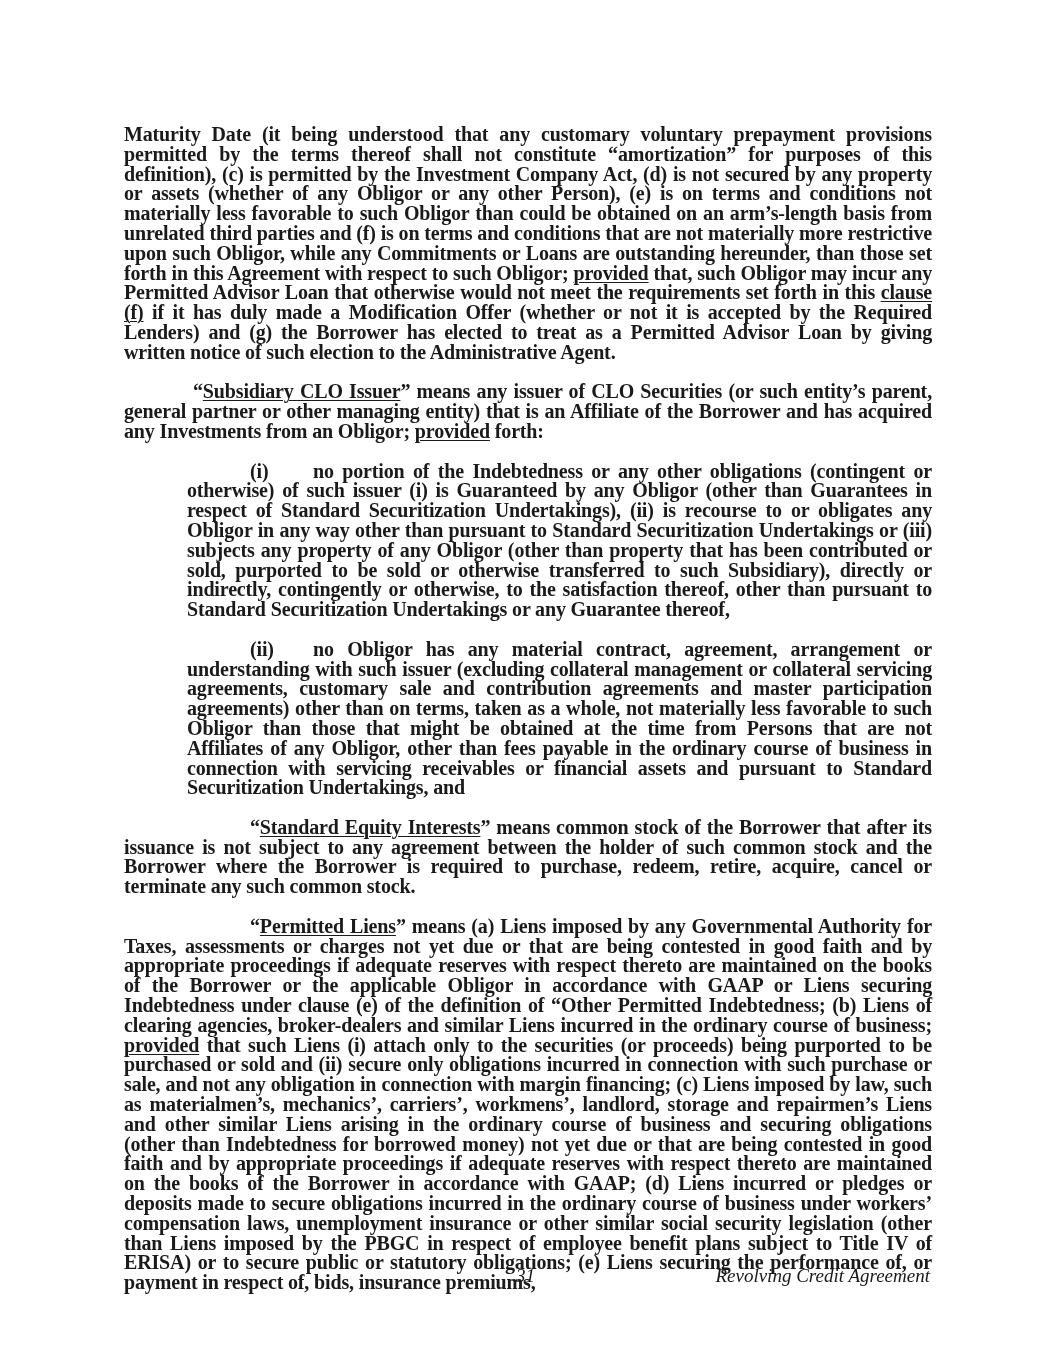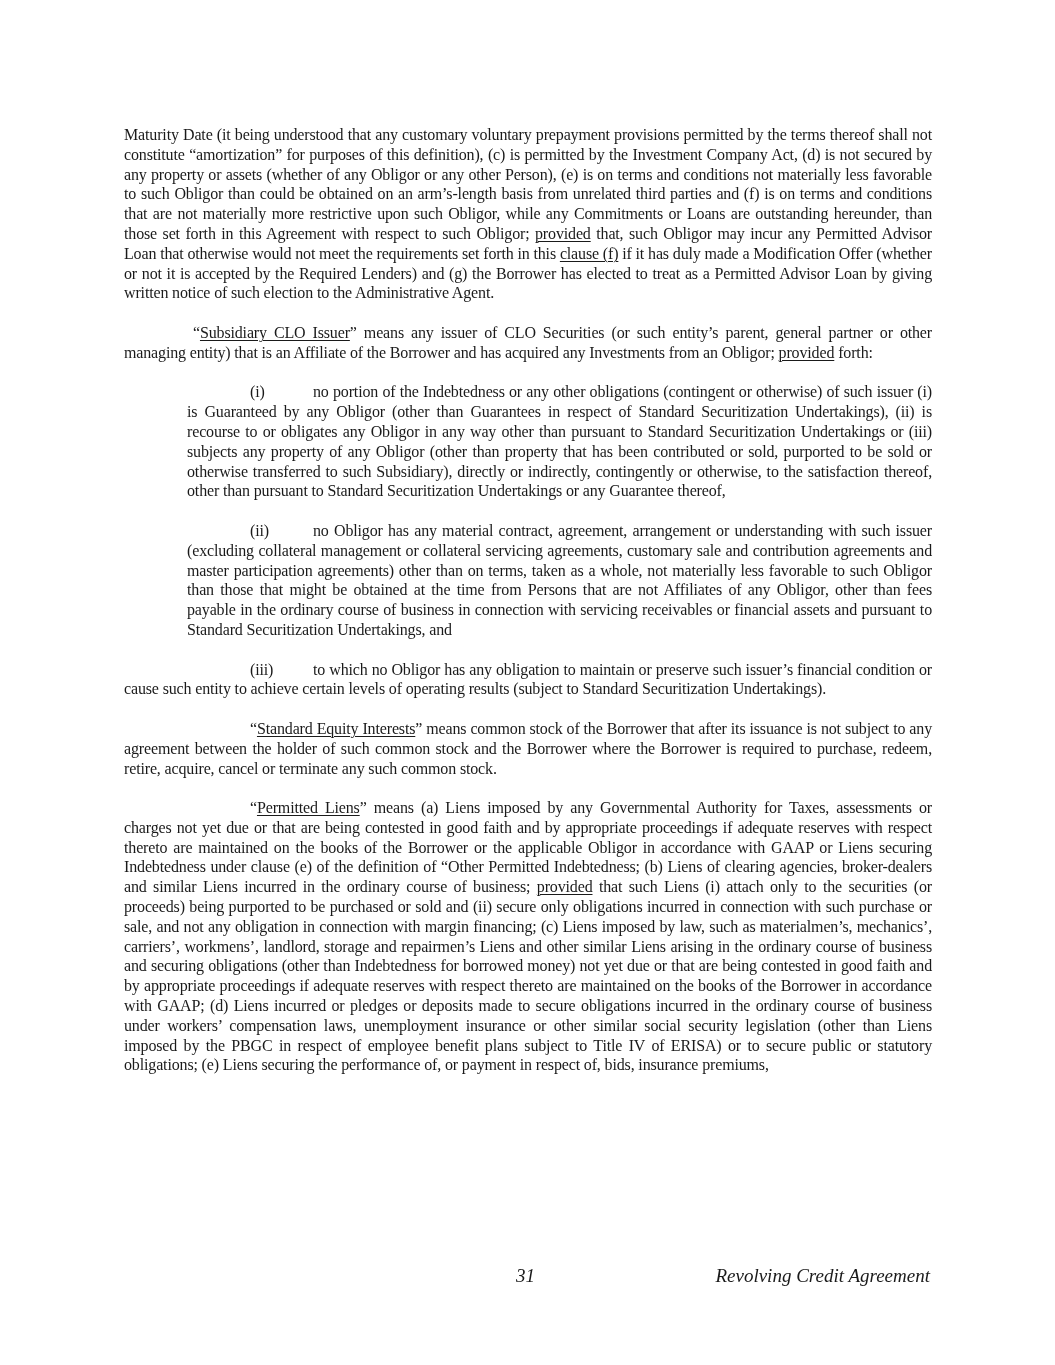--- a/index.html
+++ b/index.html
@@ -13,23 +13,24 @@
       position: relative;
       overflow: hidden;
       font-family: "Liberation Serif", "DejaVu Serif", serif;
       color: #1a1a1a;
     }
     .page {
       position: absolute;
       left: 124px;
       top: 125px;
       width: 808px;
-      font-size: 16px;
+      font-size: 20px;
       line-height: 19.8px;
       letter-spacing: -0.15px;
+      font-weight: bold;
     }
     .para {
       margin: 0 0 19.8px 0;
       text-align: justify;
     }
     .indent-def {
       text-indent: 69px;
     }
     .sub {
       margin: 0 0 19.8px 63px;
@@ -76,21 +77,20 @@
 <div class="page">
 
   <p class="para"><span>Maturity Date (it being understood that any customary voluntary prepayment provisions permitted by the terms thereof shall not constitute “amortization” for purposes of this definition), (c) is permitted by the Investment Company Act, (d) is not secured by any property or assets (whether of any Obligor or any other Person), (e) is on terms and conditions not materially less favorable to such Obligor than could be obtained on an arm’s-length basis from unrelated third parties and (f) is on terms and conditions that are not materially more restrictive upon such Obligor, while any Commitments or Loans are outstanding hereunder, than those set forth in this Agreement with respect to such Obligor; </span><u>provided</u><span> that, such Obligor may incur any Permitted Advisor Loan that otherwise would not meet the requirements set forth in this </span><u>clause (f)</u><span> if it has duly made a Modification Offer (whether or not it is accepted by the Required Lenders) and (g) the Borrower has elected to treat as a Permitted Advisor Loan by giving written notice of such election to the Administrative Agent.</span></p>
 
   <p class="para indent-def"><span>“</span><u>Subsidiary CLO Issuer</u><span>” means any issuer of CLO Securities (or such entity’s parent, general partner or other managing entity) that is an Affiliate of the Borrower and has acquired any Investments from an Obligor; </span><u>provided</u><span> forth:</span></p>
 
   <p class="sub"><span class="marker">(i)</span><span>no portion of the Indebtedness or any other obligations (contingent or otherwise) of such issuer (i) is Guaranteed by any Obligor (other than Guarantees in respect of Standard Securitization Undertakings), (ii) is recourse to or obligates any Obligor in any way other than pursuant to Standard Securitization Undertakings or (iii) subjects any property of any Obligor (other than property that has been contributed or sold, purported to be sold or otherwise transferred to such Subsidiary), directly or indirectly, contingently or otherwise, to the satisfaction thereof, other than pursuant to Standard Securitization Undertakings or any Guarantee thereof,</span></p>
 
   <p class="sub"><span class="marker">(ii)</span><span>no Obligor has any material contract, agreement, arrangement or understanding with such issuer (excluding collateral management or collateral servicing agreements, customary sale and contribution agreements and master participation agreements) other than on terms, taken as a whole, not materially less favorable to such Obligor than those that might be obtained at the time from Persons that are not Affiliates of any Obligor, other than fees payable in the ordinary course of business in connection with servicing receivables or financial assets and pursuant to Standard Securitization Undertakings, and</span></p>
 
-  <p class="sub-last"><span class="marker">(iii)</span><span>to which no Obligor has any obligation to maintain or preserve such issuer’s financial condition or cause such entity to achieve certain levels of operating results (subject to Standard Securitization Undertakings).</span></p>
 
 
   <p class="para" style="text-indent:126px"><span>“</span><u>Standard Equity Interests</u><span>” means common stock of the Borrower that after its issuance is not subject to any agreement between the holder of such common stock and the Borrower where the Borrower is required to purchase, redeem, retire, acquire, cancel or terminate any such common stock.</span></p>
 
   <p class="para" style="text-indent:126px"><span>“</span><u>Permitted Liens</u><span>” means (a) Liens imposed by any Governmental Authority for Taxes, assessments or charges not yet due or that are being contested in good faith and by appropriate proceedings if adequate reserves with respect thereto are maintained on the books of the Borrower or the applicable Obligor in accordance with GAAP or Liens securing Indebtedness under clause (e) of the definition of “Other Permitted Indebtedness; (b) Liens of clearing agencies, broker-dealers and similar Liens incurred in the ordinary course of business; </span><u>provided</u><span> that such Liens (i) attach only to the securities (or proceeds) being purported to be purchased or sold and (ii) secure only obligations incurred in connection with such purchase or sale, and not any obligation in connection with margin financing; (c) Liens imposed by law, such as materialmen’s, mechanics’, carriers’, workmens’, landlord, storage and repairmen’s Liens and other similar Liens arising in the ordinary course of business and securing obligations (other than Indebtedness for borrowed money) not yet due or that are being contested in good faith and by appropriate proceedings if adequate reserves with respect thereto are maintained on the books of the Borrower in accordance with GAAP; (d) Liens incurred or pledges or deposits made to secure obligations incurred in the ordinary course of business under workers’ compensation laws, unemployment insurance or other similar social security legislation (other than Liens imposed by the PBGC in respect of employee benefit plans subject to Title IV of ERISA) or to secure public or statutory obligations; (e) Liens securing the performance of, or payment in respect of, bids, insurance premiums,</span></p>
 
 </div>
 
 <div class="footer">
   <span class="page-number">31</span>

